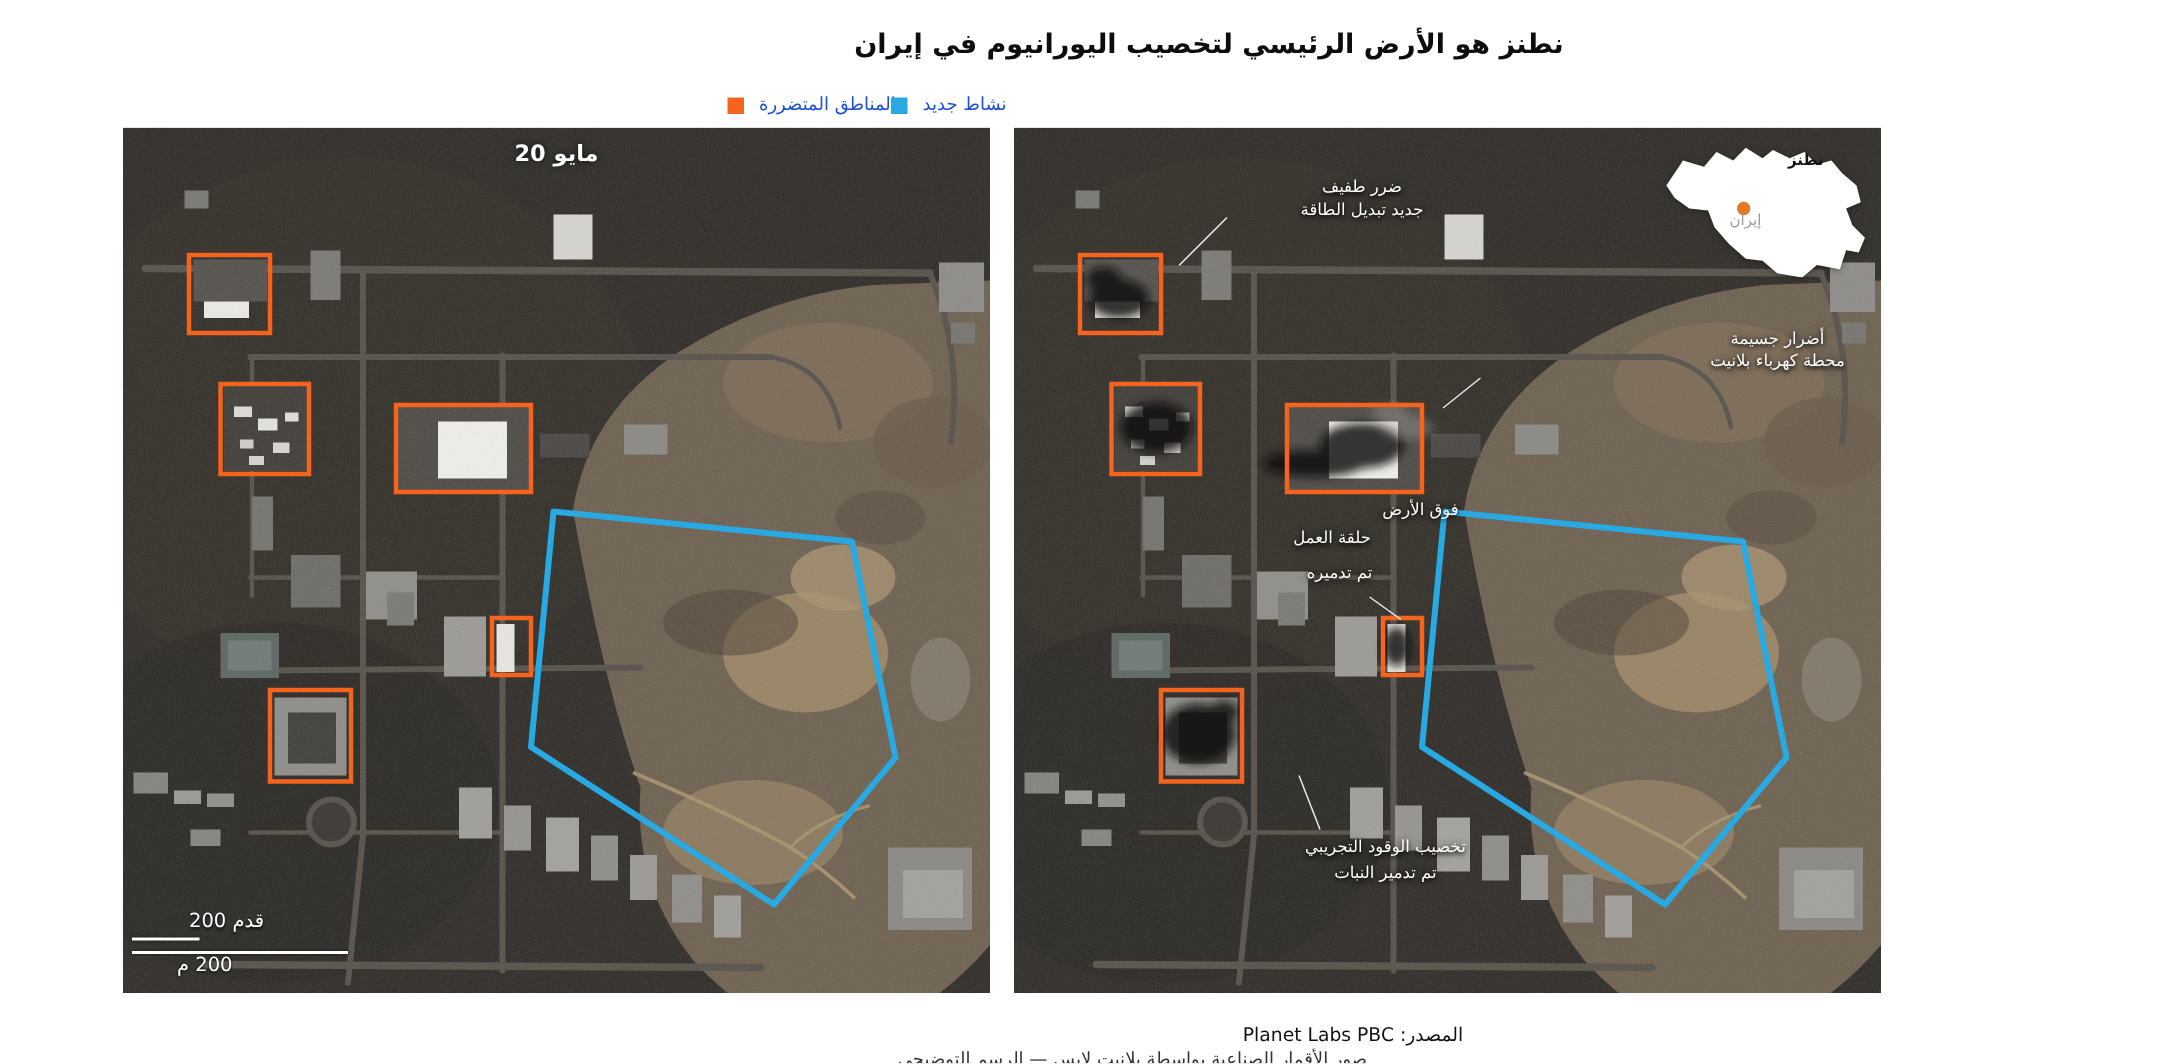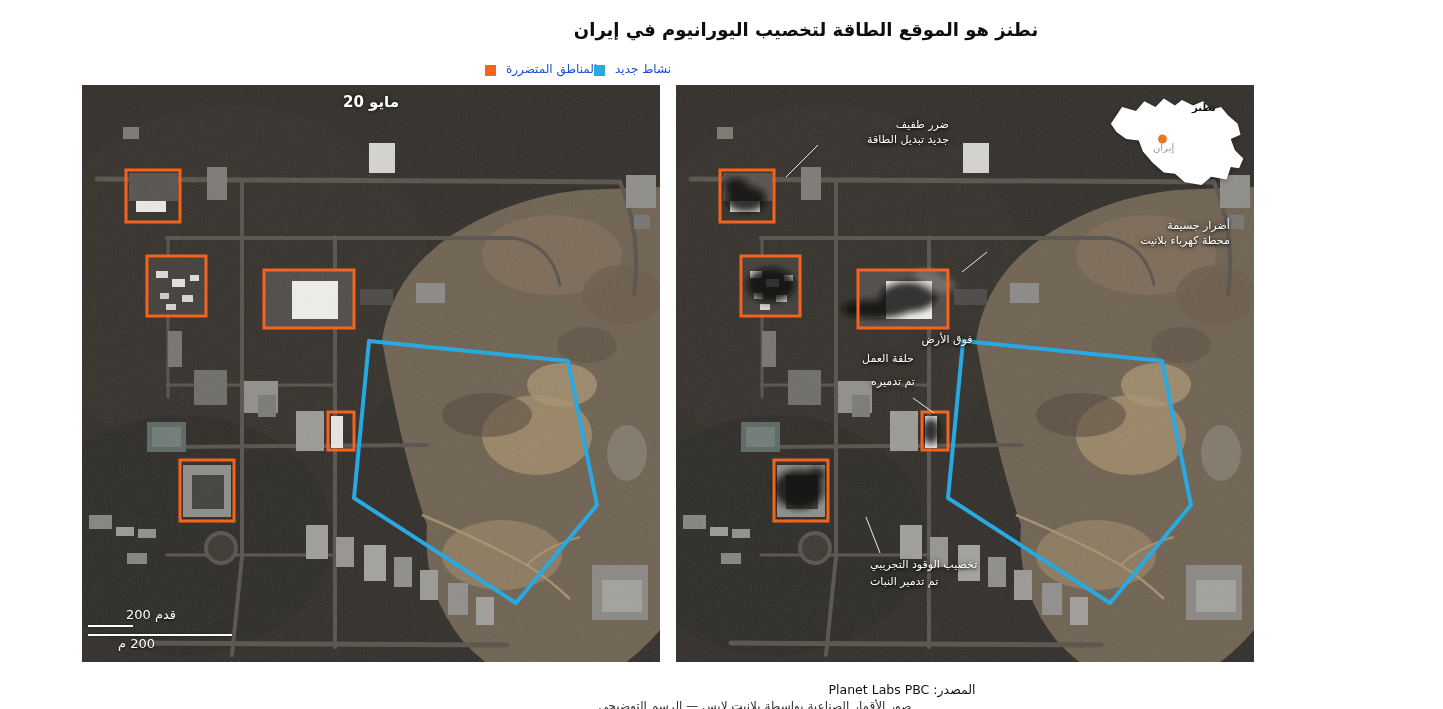--- a/index.html
+++ b/index.html
@@ -12,42 +12,42 @@
   .legend-item .sw{width:11px;height:11px;display:inline-block;flex:0 0 auto}
   .sw-blue{background:#29a9e2}
   .sw-orange{background:#f4641e}
   .panel{position:absolute;top:85px;width:578px;height:577px;overflow:hidden}
   .panel-left{left:82px}
   .panel-right{left:676px}
   .panel svg.site{position:absolute;left:0;top:0;width:578px;height:577px;display:block}
   .date-label{position:absolute;top:8px;left:0;width:100%;text-align:center;color:#fff;
               font-weight:bold;font-size:15px;direction:ltr;text-shadow:0 0 4px rgba(0,0,0,.75);z-index:5}
   .ann{position:absolute;transform:translateX(-50%);color:#fff;font-size:11px;line-height:14.5px;
-       white-space:nowrap;direction:rtl;
+       text-align:center;white-space:nowrap;direction:rtl;
        text-shadow:0 1px 3px rgba(0,0,0,.9),0 0 6px rgba(0,0,0,.5);z-index:6}
-  .ann-left{transform:none;text-align:left;direction:rtl}
+  .ann-left{transform:none;text-align:center;direction:rtl}
   .ann-wide{line-height:18px}
   .scale-label{position:absolute;color:#fff;font-weight:normal;font-size:13px;white-space:nowrap;
                text-shadow:0 1px 2px rgba(0,0,0,.85);z-index:6}
   .scale-line{position:absolute;background:#fff;height:2px;z-index:6;box-shadow:0 0 2px rgba(0,0,0,.6)}
   .src{position:absolute;top:682px;left:902px;transform:translateX(-50%);font-size:12.5px;
        color:#111;direction:rtl;white-space:nowrap}
   .credit-cut{position:absolute;top:699px;left:755px;transform:translateX(-50%);height:10px;
               overflow:hidden;font-size:12px;color:#333;direction:rtl;white-space:nowrap}
   .inset{position:absolute;left:429px;top:8px;width:140px;height:92px;z-index:6}
   .inset svg{width:100%;height:100%;filter:drop-shadow(0 1px 2px rgba(0,0,0,.35))}
   .inset-site{position:absolute;left:516px;top:17px;font-size:10px;font-weight:bold;color:#111;z-index:7;direction:rtl}
   .inset-country{position:absolute;left:477px;top:57px;font-size:10px;color:#9b9b9b;z-index:7;direction:rtl}
 </style>
 </head>
 <body>
 
 <div class="page">
 
-  <div class="title">نطنز هو الموقع الطاقة لتخصيب اليورانيوم في إيران</div>
+  <div class="title">نطنز هو الأرض الرئيسي لتخصيب اليورانيوم في إيران</div>
 
   <div class="legend-item" style="left:485px">
     <span class="sw sw-orange"></span>
     <span>المناطق المتضررة</span>
   </div>
   <div class="legend-item" style="left:594px">
     <span class="sw sw-blue"></span>
     <span>نشاط جديد</span>
   </div>
 

